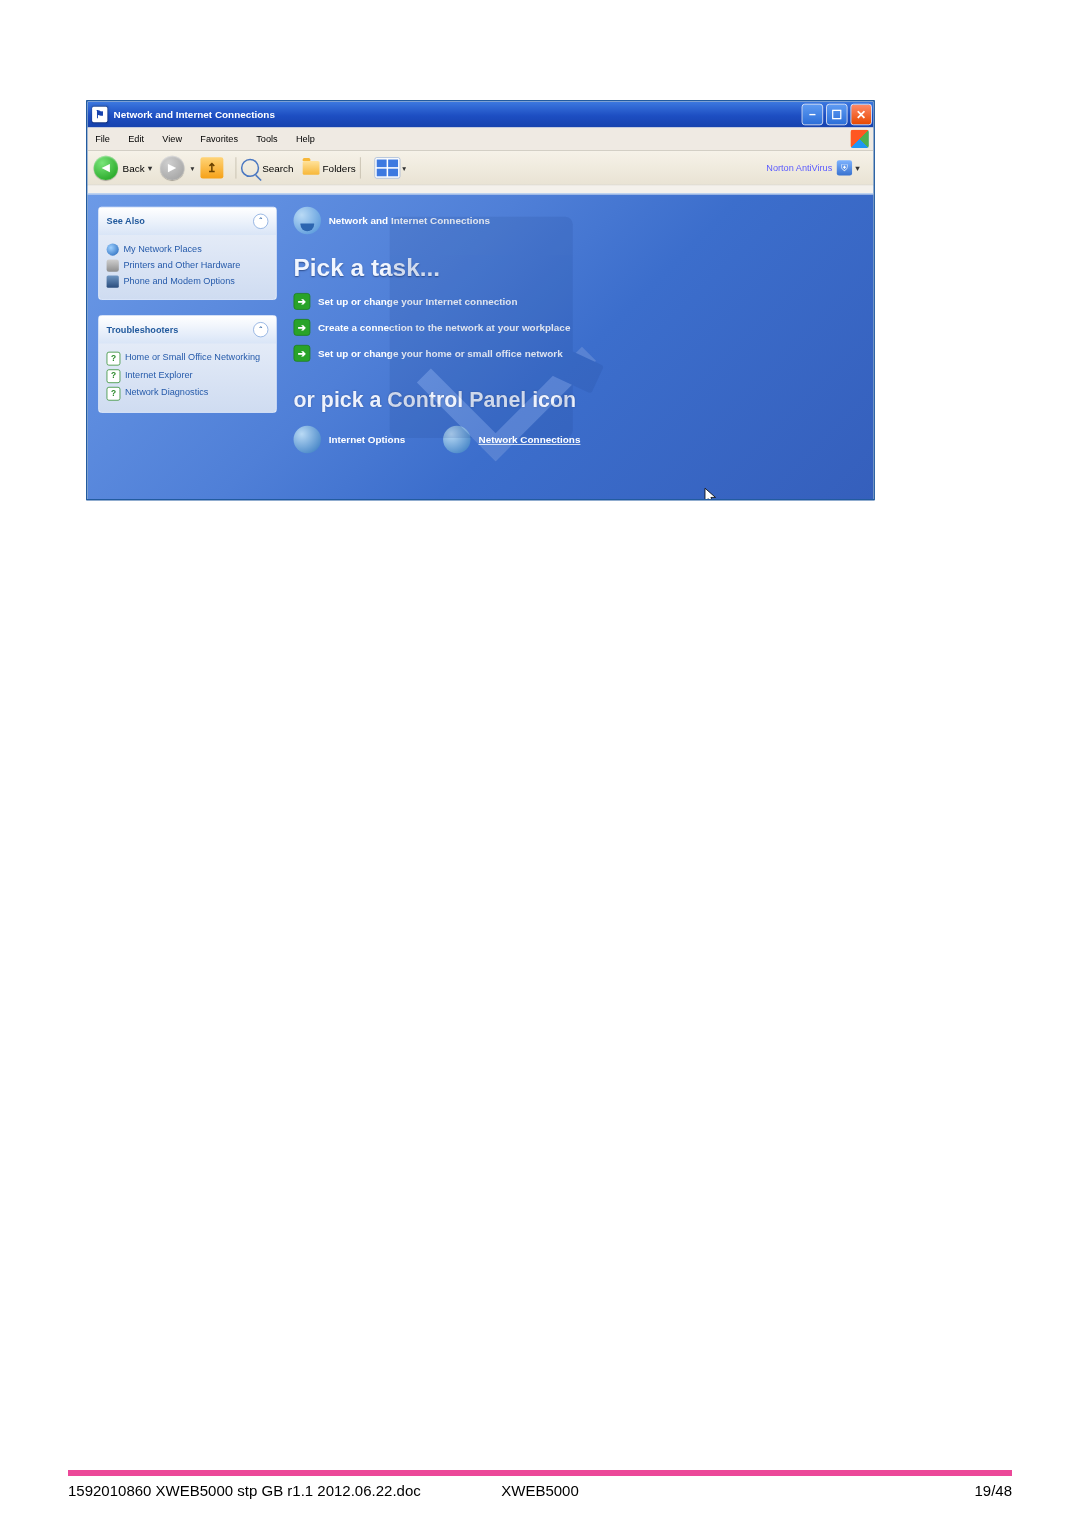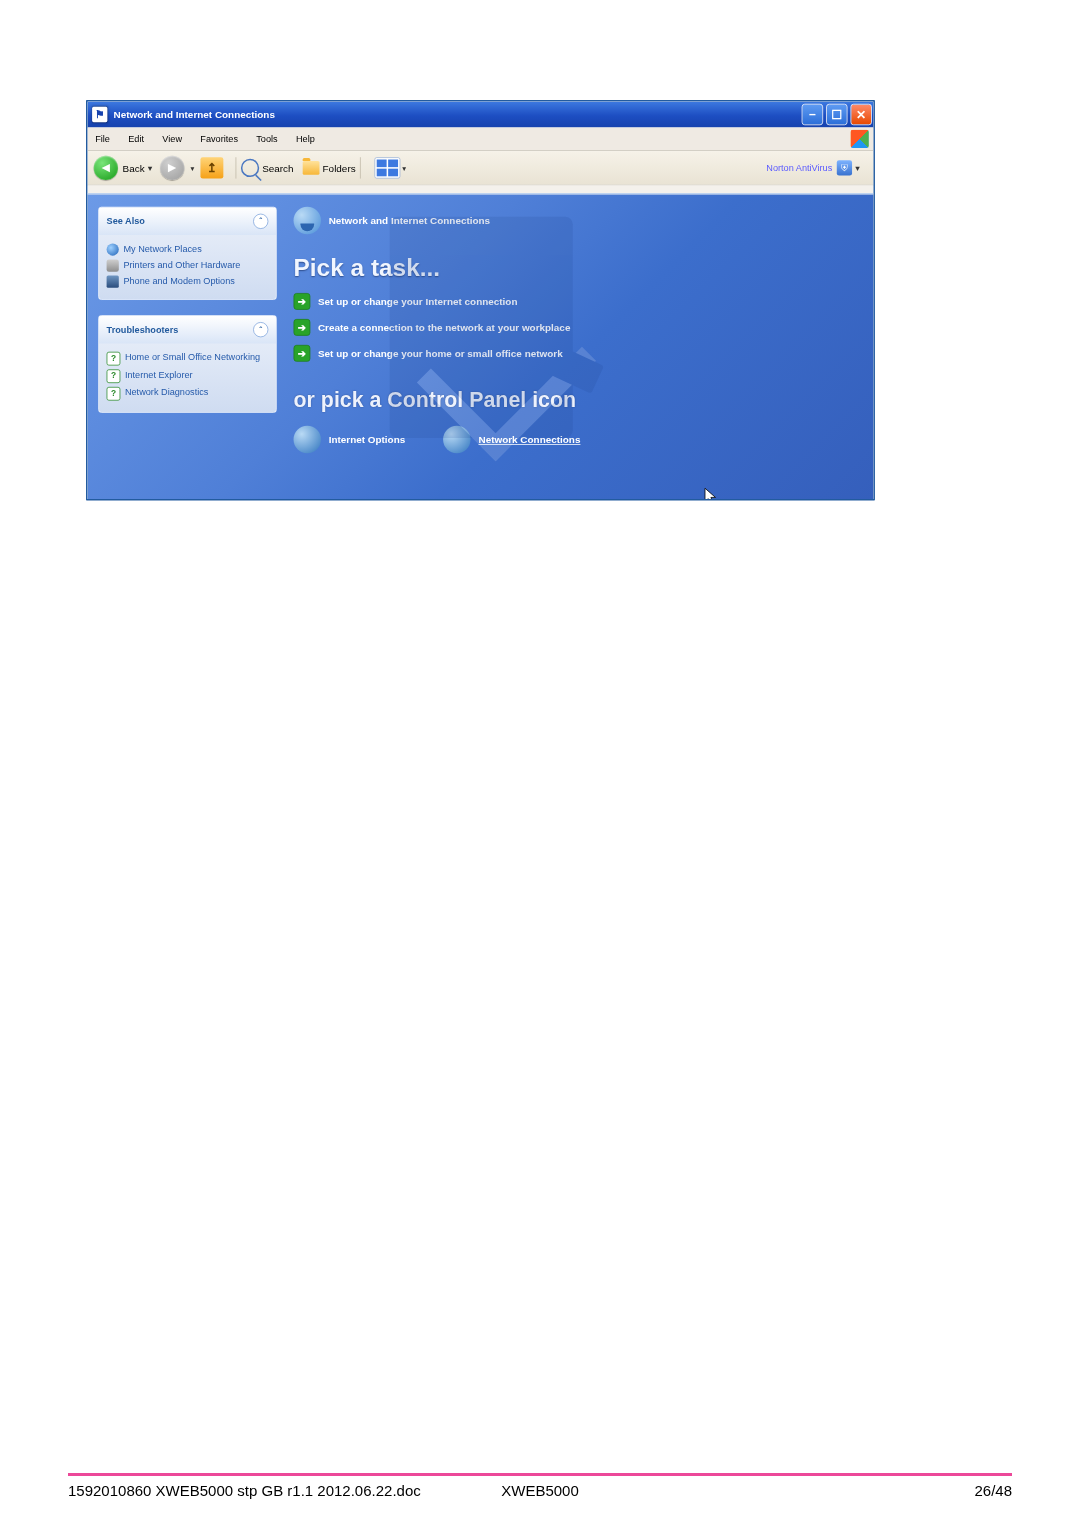--- a/index.html
+++ b/index.html
@@ -82,21 +82,21 @@
   .cursor svg{width:100%;height:100%}
 
   
   .watermark{position:absolute;right:-30px;bottom:-10px;width:360px;height:360px;opacity:.14;pointer-events:none}
   .watermark .board{position:absolute;inset:40px 40px 30px 80px;background:#1a3f8a;border-radius:10px}
   .watermark .check{position:absolute;left:140px;top:170px;width:160px;height:120px;border-left:26px solid #fff;border-bottom:26px solid #fff;transform:rotate(-45deg)}
   .watermark .pen{position:absolute;right:0;bottom:120px;width:160px;height:40px;background:#1a3f8a;transform:rotate(25deg);border-radius:20px 4px 4px 20px}
 
   
   .caption{position:absolute;left:0;top:691px;width:100%;text-align:center;font:bold 16px Arial;color:#000}
-  .footer{position:absolute;left:68px;right:68px;bottom:30px;border-top:3px solid #ec4899;padding-top:6px;font:15px Arial;color:#000;display:flex}
+  .footer{position:absolute;left:68px;right:68px;bottom:30px;border-top:6px solid #ec4899;padding-top:6px;font:15px Arial;color:#000;display:flex}
   .footer .mid{position:absolute;left:50%;transform:translateX(-50%)}
   .footer .rt{margin-left:auto}
 </style>
 </head>
 <body>
 
 <div class="page">
 
   <div class="shot-frame">
     <div class="xp-win">
@@ -244,16 +244,16 @@
         </div>
 
       </div>
     </div>
   </div>
 
 
   <div class="footer">
     <span>1592010860 XWEB5000 stp GB r1.1 2012.06.22.doc</span>
     <span class="mid">XWEB5000</span>
-    <span class="rt">26/48</span>
+    <span class="rt">19/48</span>
   </div>
 
 </div>
 
 </body></html>

